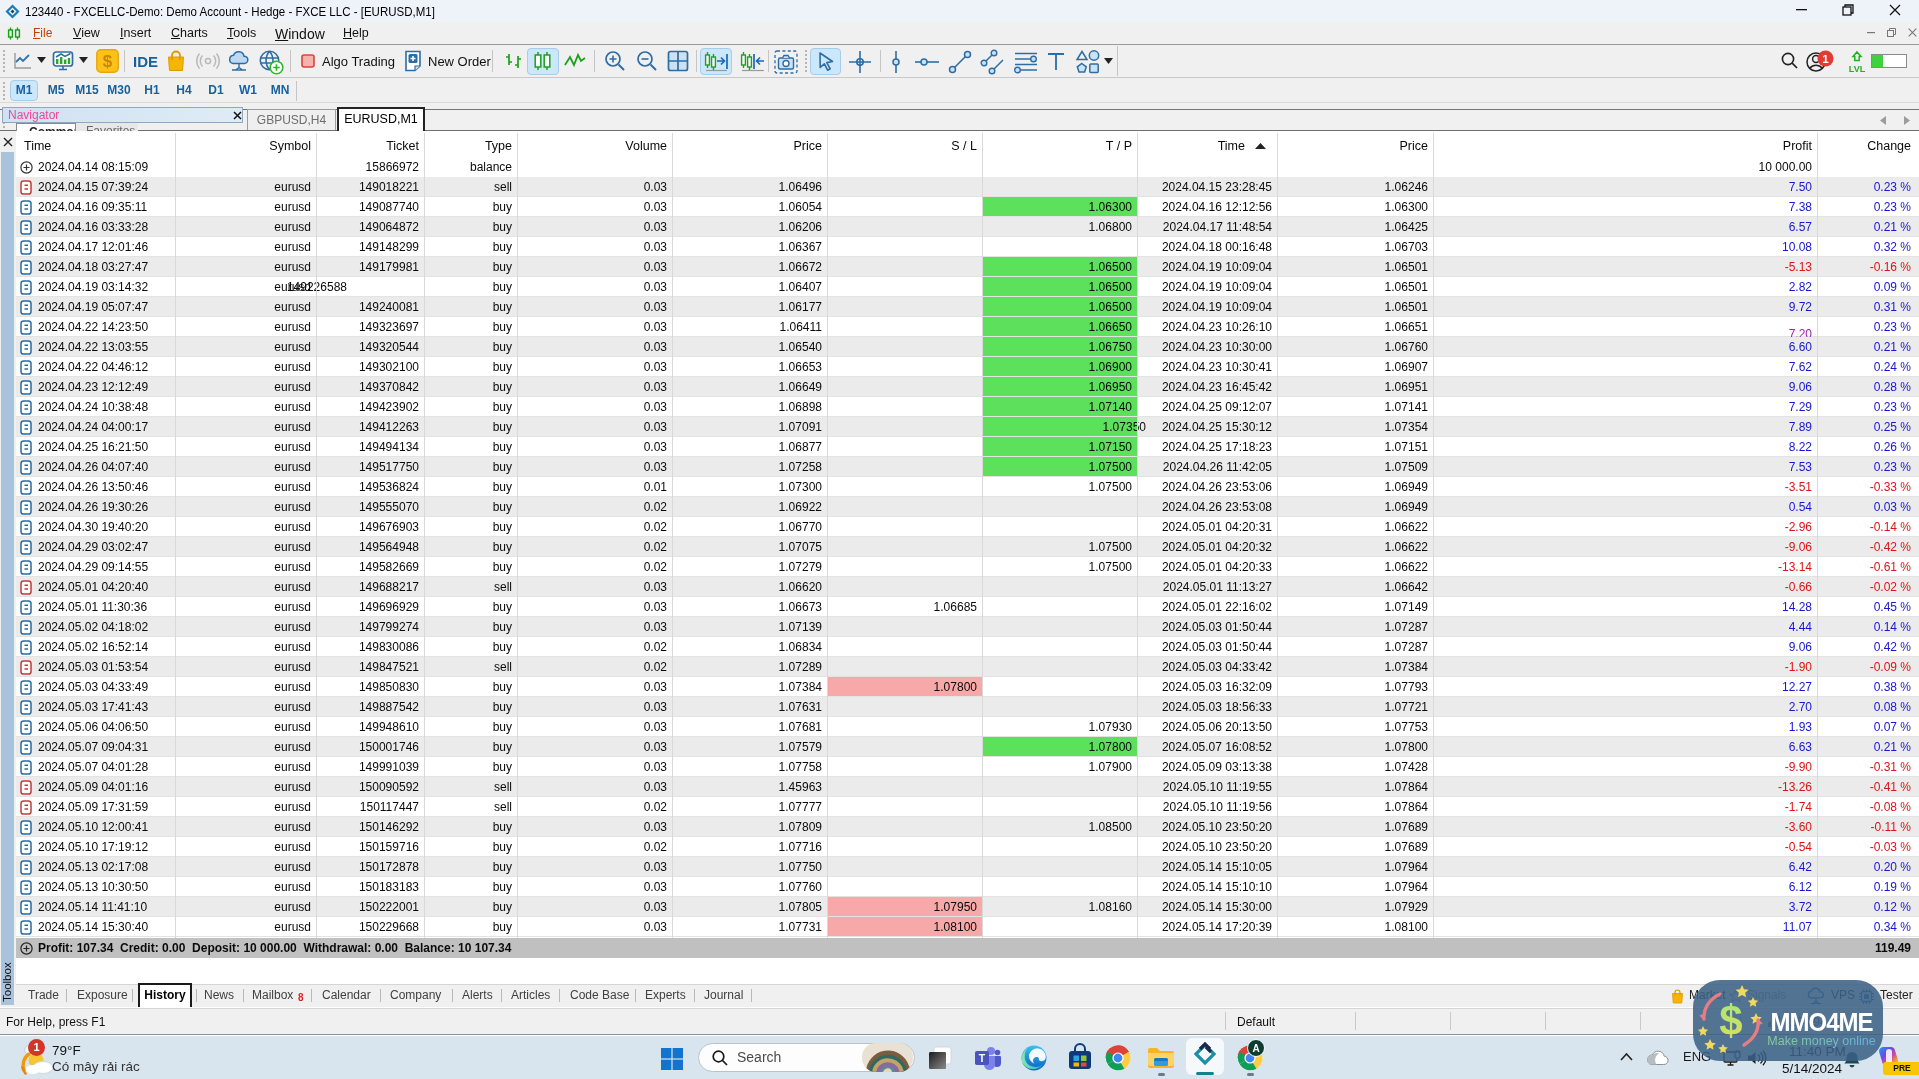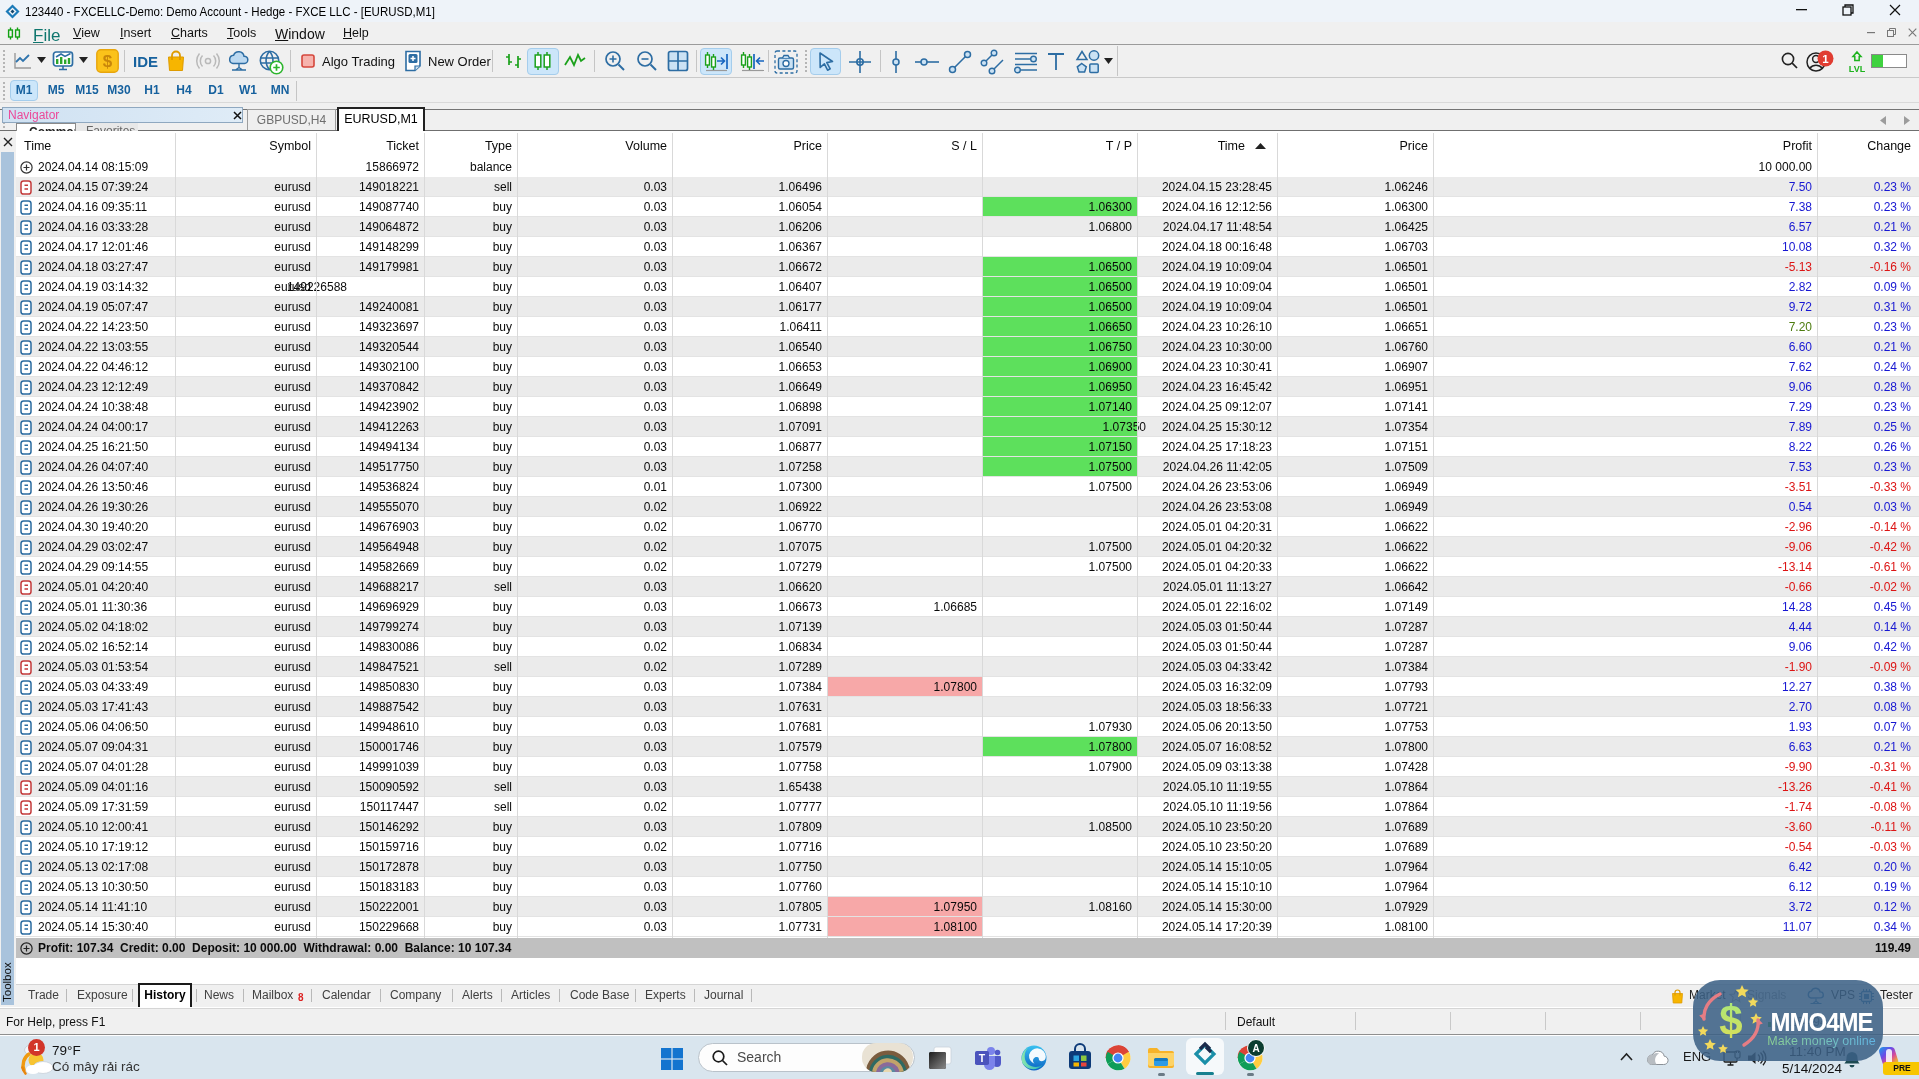--- a/index.html
+++ b/index.html
@@ -39,21 +39,21 @@
 <svg style="left:1889px;top:4px" width="12" height="12" viewBox="0 0 12 12">
     <path d="M1 1 L11 11 M11 1 L1 11" stroke="#111" stroke-width="1.2"></path>
   </svg>
 <svg style="left:7px;top:27px" width="14" height="13" viewBox="0 0 14 13">
 <g stroke="#12a112" stroke-width="1.4" fill="none">
 <path d="M3.5 0.5 V3 M3.5 10 V12.5 M10.5 0.5 V3 M10.5 10 V12.5"></path>
 <rect x="1.6" y="3" width="3.8" height="7"></rect>
 <rect x="8.6" y="3" width="3.8" height="7"></rect>
     </g>
   </svg>
-<div class="ab" style="left:33px;top:26px;font-size:17px;color:#0f766e"><span style="text-decoration:underline">F</span>ile</div>
+<div class="ab" style="left:33px;top:26px;font-size:12px;color:#c2410c"><span style="text-decoration:underline">F</span>ile</div>
 <div class="ab" style="left:73px;top:26px;font-size:12.5px;color:#111"><span style="text-decoration:underline">V</span>iew</div>
 <div class="ab" style="left:120px;top:26px;font-size:12.5px;color:#111"><span style="text-decoration:underline">I</span>nsert</div>
 <div class="ab" style="left:171px;top:26px;font-size:12.5px;color:#111"><span style="text-decoration:underline">C</span>harts</div>
 <div class="ab" style="left:227px;top:26px;font-size:12.5px;color:#111"><span style="text-decoration:underline">T</span>ools</div>
 <div class="ab" style="left:275px;top:26px;font-size:14px;color:#111"><span style="text-decoration:underline">W</span>indow</div>
 <div class="ab" style="left:343px;top:26px;font-size:12.5px;color:#111"><span style="text-decoration:underline">H</span>elp</div>
 <svg style="left:1867px;top:32px" width="9" height="2">
     <rect width="8" height="1.2" fill="#777"></rect>
   </svg>
 <svg style="left:1887px;top:28px" width="9" height="9" viewBox="0 0 9 9">
@@ -450,21 +450,21 @@
 <div class="lc" style="left:38px;top:317px">2024.04.22 14:23:50</div>
 <div class="c " style="right:1608px;top:317px">eurusd</div>
 <div class="c " style="right:1500px;top:317px">149323697</div>
 <div class="c " style="right:1407px;top:317px">buy</div>
 <div class="c " style="right:1252px;top:317px">0.03</div>
 <div class="c " style="right:1097px;top:317px">1.06411</div>
 <div class="hl" style="left:983px;top:317px;width:154px;background:#5de05c"></div>
 <div class="c " style="right:787px;top:317px">1.06650</div>
 <div class="c " style="right:647px;top:317px">2024.04.23 10:26:10</div>
 <div class="c " style="right:491px;top:317px">1.06651</div>
-<div class="c" style="color:#4d7c0f;right:107px;top:317px">7.20</div>
+<div class="c" style="color:#a21caf;right:107px;top:324px">7.20</div>
 <div class="c " style="color:#1717d2;right:8px;top:317px">0.23 %</div>
 <div class="ab" style="left:16px;top:337px;width:1903px;height:20px;background:#ebebeb;border-bottom:1px solid #e3e3e3"></div>
 <svg style="left:20px;top:340px" width="12" height="15" viewBox="0 0 12 15">
 <rect x="1" y="1" width="10" height="13" rx="2.6" fill="#fff" stroke="#2a6ba0" stroke-width="1.5"></rect>
 <path d="M4.5 5.2 H8 M4.5 9 H8" stroke="#2a6ba0" stroke-width="1.4"></path>
   </svg>
 <div class="lc" style="left:38px;top:337px">2024.04.22 13:03:55</div>
 <div class="c " style="right:1608px;top:337px">eurusd</div>
 <div class="c " style="right:1500px;top:337px">149320544</div>
 <div class="c " style="right:1407px;top:337px">buy</div>
@@ -816,21 +816,21 @@
 <div class="ab" style="left:16px;top:777px;width:1903px;height:20px;background:#ebebeb;border-bottom:1px solid #e3e3e3"></div>
 <svg style="left:20px;top:780px" width="12" height="15" viewBox="0 0 12 15">
 <rect x="1" y="1" width="10" height="13" rx="2.6" fill="#fff" stroke="#c43b3b" stroke-width="1.5"></rect>
 <path d="M4.5 5.2 H8 M4.5 9 H8" stroke="#c43b3b" stroke-width="1.4"></path>
   </svg>
 <div class="lc" style="left:38px;top:777px">2024.05.09 04:01:16</div>
 <div class="c " style="right:1608px;top:777px">eurusd</div>
 <div class="c " style="right:1500px;top:777px">150090592</div>
 <div class="c " style="right:1407px;top:777px">sell</div>
 <div class="c " style="right:1252px;top:777px">0.03</div>
-<div class="c " style="right:1097px;top:777px">1.65438</div>
+<div class="c " style="right:1097px;top:777px">1.45963</div>
 <div class="c " style="right:647px;top:777px">2024.05.10 11:19:55</div>
 <div class="c " style="right:491px;top:777px">1.07864</div>
 <div class="c" style="color:#dc1414;right:107px;top:777px">-13.26</div>
 <div class="c " style="color:#dc1414;right:8px;top:777px">-0.41 %</div>
 <div class="ab" style="left:16px;top:797px;width:1903px;height:20px;background:#ffffff;border-bottom:1px solid #e3e3e3"></div>
 <svg style="left:20px;top:800px" width="12" height="15" viewBox="0 0 12 15">
 <rect x="1" y="1" width="10" height="13" rx="2.6" fill="#fff" stroke="#c43b3b" stroke-width="1.5"></rect>
 <path d="M4.5 5.2 H8 M4.5 9 H8" stroke="#c43b3b" stroke-width="1.4"></path>
   </svg>
 <div class="lc" style="left:38px;top:797px">2024.05.09 17:31:59</div>

